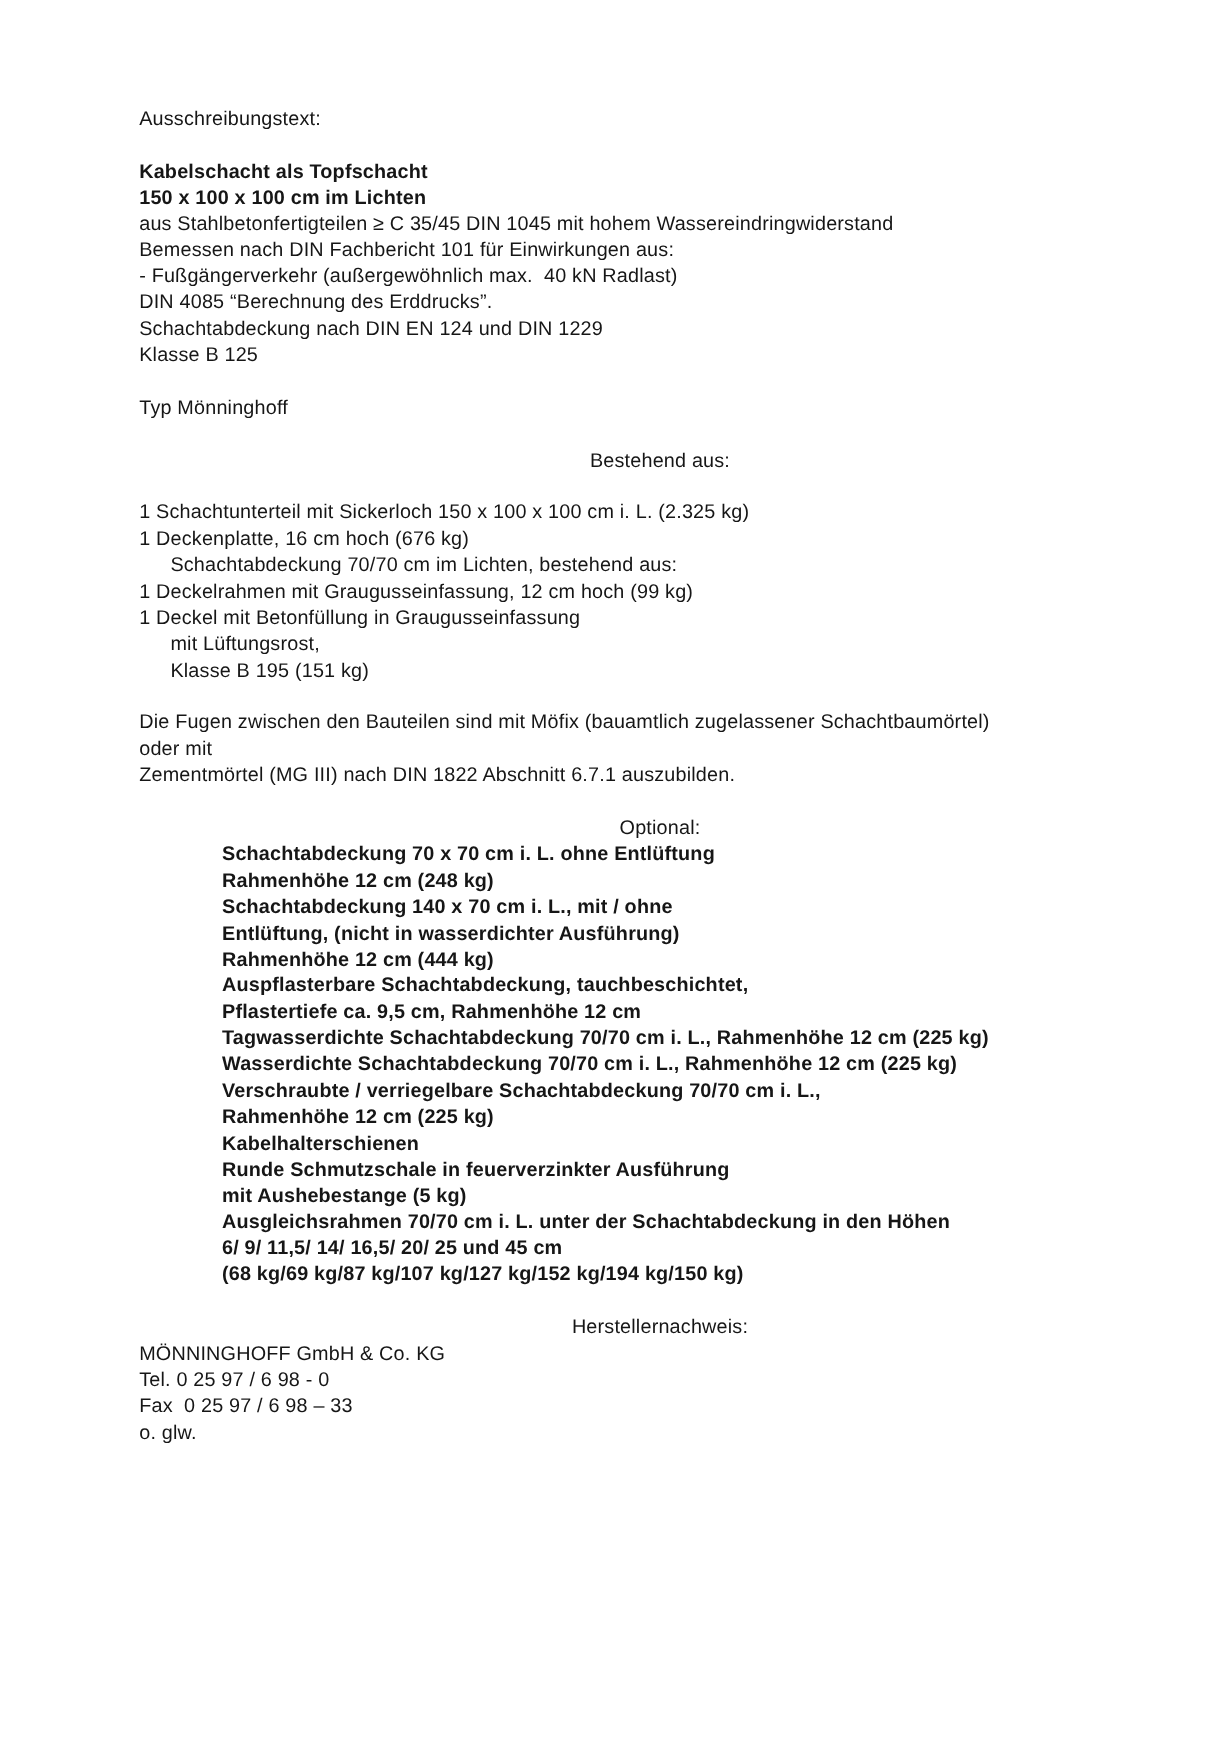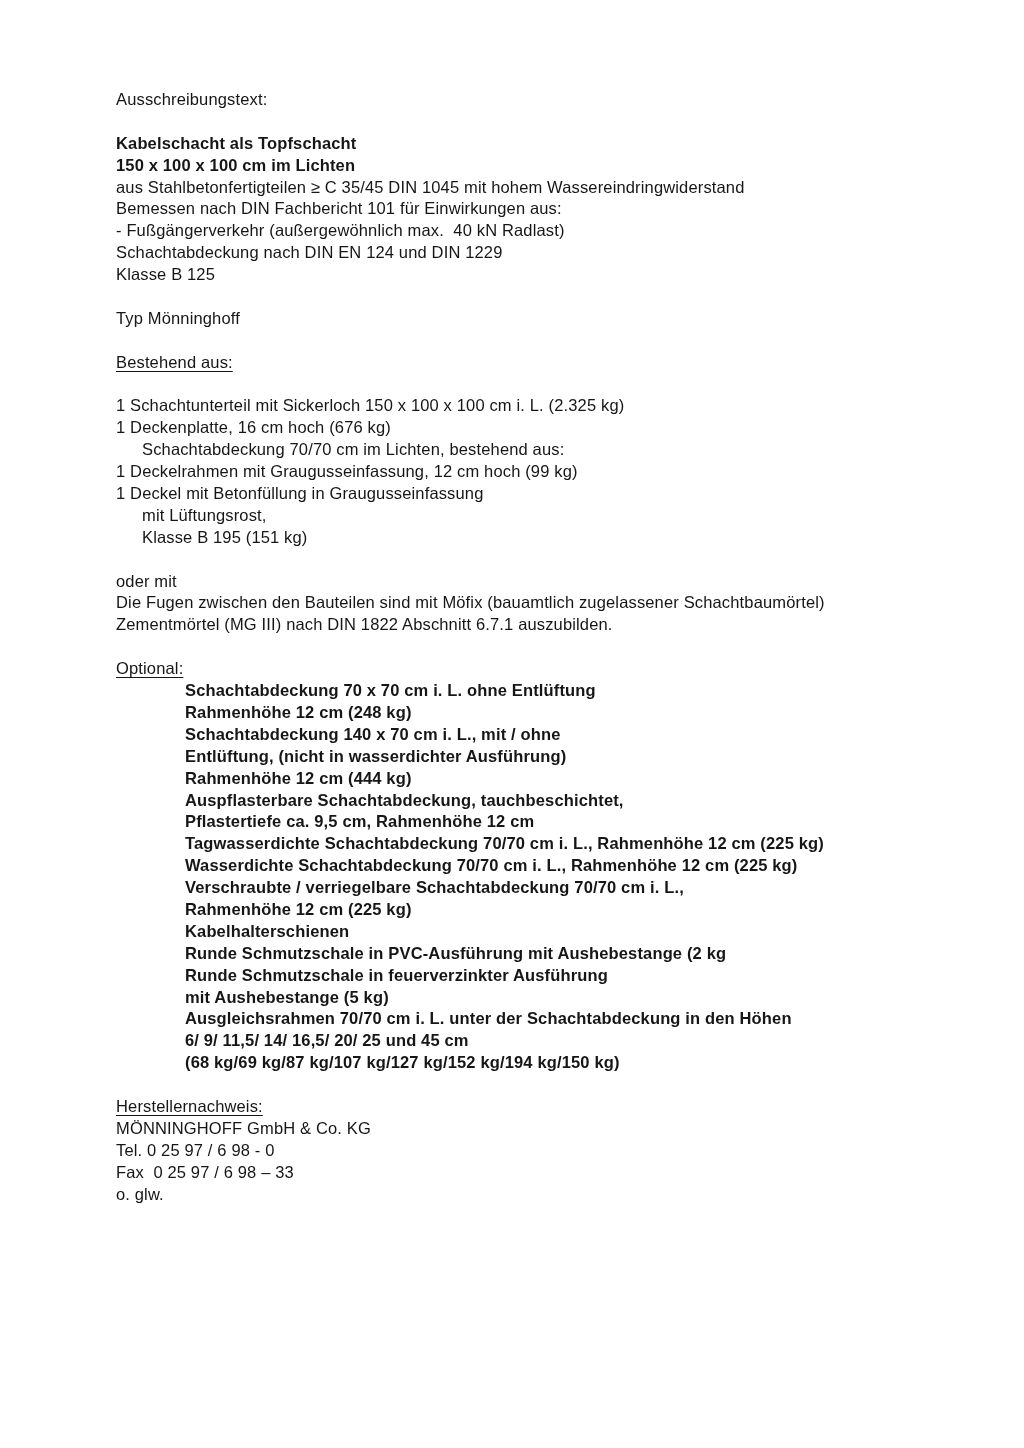--- a/index.html
+++ b/index.html
@@ -23,70 +23,70 @@
   }
   .line {
     white-space: pre;
     font-size: 16.5px;
     line-height: 21.9px;
     height: 21.9px;
     letter-spacing: 0.15px;
     font-weight: 400;
   }
   .line.bold      { font-weight: 700; }
-  .line.underline { text-decoration: underline; text-underline-offset: 3px; }
+  .line.underline { text-underline-offset: 3px; text-align: center; }
   .line.indent-1  { padding-left: 26px; }
   .line.indent-2  { padding-left: 69px; font-weight: bold; }
   .line.blank     {  }
 </style>
 </head>
 <body>
 
 <div class="page">
   <div class="doc-body" id="doc-body">
       <div class="line">Ausschreibungstext:</div>
       <div class="line blank"></div>
       <div class="line bold">Kabelschacht als Topfschacht</div>
       <div class="line bold">150 x 100 x 100 cm im Lichten</div>
       <div class="line">aus Stahlbetonfertigteilen ≥ C 35/45 DIN 1045 mit hohem Wassereindringwiderstand</div>
       <div class="line">Bemessen nach DIN Fachbericht 101 für Einwirkungen aus:</div>
       <div class="line">- Fußgängerverkehr (außergewöhnlich max.  40 kN Radlast)</div>
+      <div class="line">DIN 4085 “Berechnung des Erddrucks”.</div>
       <div class="line">Schachtabdeckung nach DIN EN 124 und DIN 1229</div>
       <div class="line">Klasse B 125</div>
       <div class="line blank"></div>
       <div class="line">Typ Mönninghoff</div>
       <div class="line blank"></div>
       <div class="line underline">Bestehend aus:</div>
       <div class="line blank"></div>
       <div class="line">1 Schachtunterteil mit Sickerloch 150 x 100 x 100 cm i. L. (2.325 kg)</div>
       <div class="line">1 Deckenplatte, 16 cm hoch (676 kg)</div>
       <div class="line indent-1">Schachtabdeckung 70/70 cm im Lichten, bestehend aus:</div>
       <div class="line">1 Deckelrahmen mit Graugusseinfassung, 12 cm hoch (99 kg)</div>
       <div class="line">1 Deckel mit Betonfüllung in Graugusseinfassung</div>
       <div class="line indent-1">mit Lüftungsrost,</div>
       <div class="line indent-1">Klasse B 195 (151 kg)</div>
       <div class="line blank"></div>
+      <div class="line">Die Fugen zwischen den Bauteilen sind mit Möfix (bauamtlich zugelassener Schachtbaumörtel)</div>
       <div class="line">oder mit</div>
-      <div class="line">Die Fugen zwischen den Bauteilen sind mit Möfix (bauamtlich zugelassener Schachtbaumörtel)</div>
       <div class="line">Zementmörtel (MG III) nach DIN 1822 Abschnitt 6.7.1 auszubilden.</div>
       <div class="line blank"></div>
       <div class="line underline">Optional:</div>
       <div class="line indent-2">Schachtabdeckung 70 x 70 cm i. L. ohne Entlüftung</div>
       <div class="line indent-2">Rahmenhöhe 12 cm (248 kg)</div>
       <div class="line indent-2">Schachtabdeckung 140 x 70 cm i. L., mit / ohne</div>
       <div class="line indent-2">Entlüftung, (nicht in wasserdichter Ausführung)</div>
       <div class="line indent-2">Rahmenhöhe 12 cm (444 kg)</div>
       <div class="line indent-2">Auspflasterbare Schachtabdeckung, tauchbeschichtet,</div>
       <div class="line indent-2">Pflastertiefe ca. 9,5 cm, Rahmenhöhe 12 cm</div>
       <div class="line indent-2">Tagwasserdichte Schachtabdeckung 70/70 cm i. L., Rahmenhöhe 12 cm (225 kg)</div>
       <div class="line indent-2">Wasserdichte Schachtabdeckung 70/70 cm i. L., Rahmenhöhe 12 cm (225 kg)</div>
       <div class="line indent-2">Verschraubte / verriegelbare Schachtabdeckung 70/70 cm i. L.,</div>
       <div class="line indent-2">Rahmenhöhe 12 cm (225 kg)</div>
       <div class="line indent-2">Kabelhalterschienen</div>
-      <div class="line indent-2">Runde Schmutzschale in PVC-Ausführung mit Aushebestange (2 kg</div>
       <div class="line indent-2">Runde Schmutzschale in feuerverzinkter Ausführung</div>
       <div class="line indent-2">mit Aushebestange (5 kg)</div>
       <div class="line indent-2">Ausgleichsrahmen 70/70 cm i. L. unter der Schachtabdeckung in den Höhen</div>
       <div class="line indent-2">6/ 9/ 11,5/ 14/ 16,5/ 20/ 25 und 45 cm</div>
       <div class="line indent-2">(68 kg/69 kg/87 kg/107 kg/127 kg/152 kg/194 kg/150 kg)</div>
       <div class="line blank"></div>
       <div class="line underline">Herstellernachweis:</div>
       <div class="line">MÖNNINGHOFF GmbH &amp; Co. KG</div>
       <div class="line">Tel. 0 25 97 / 6 98 - 0</div>
       <div class="line">Fax  0 25 97 / 6 98 – 33</div>

